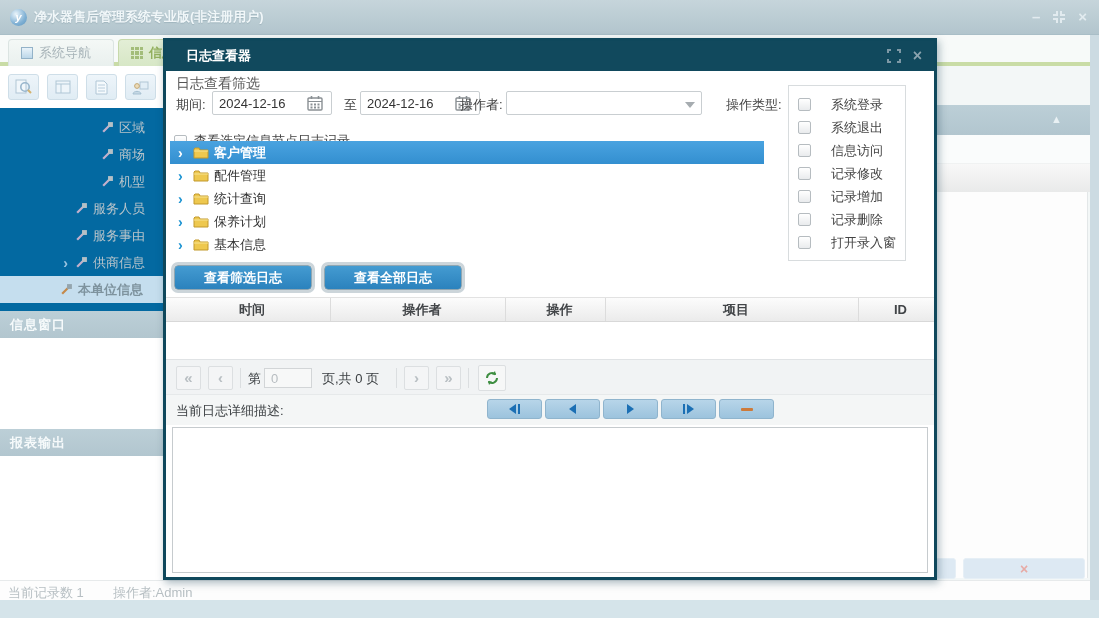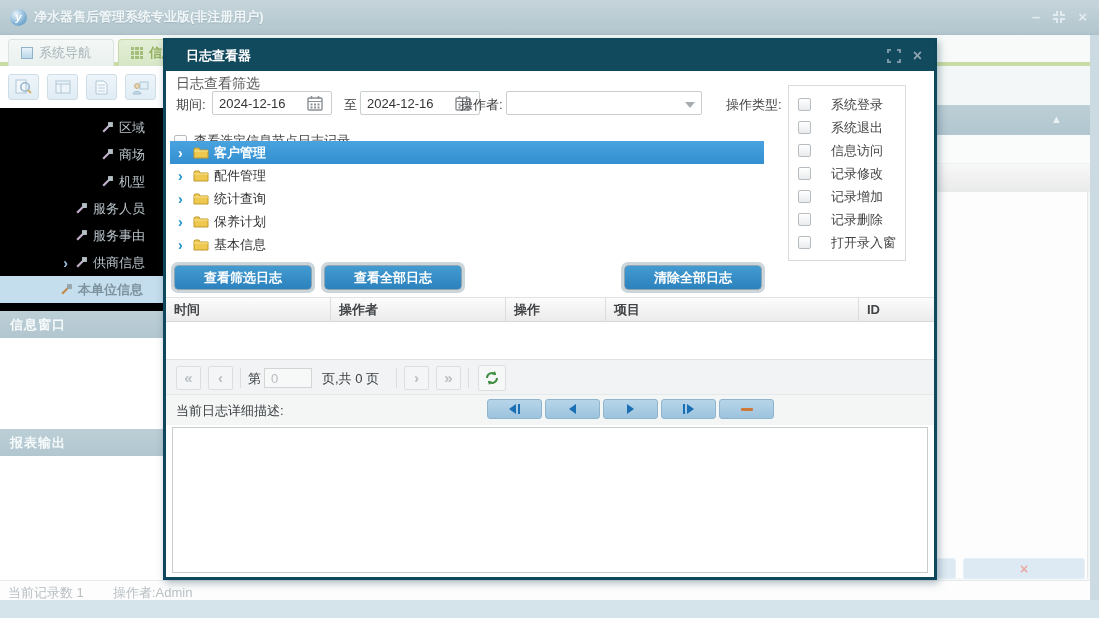--- a/index.html
+++ b/index.html
@@ -27,21 +27,21 @@
   .tab-grid-icon { width:12px; height:12px; display:grid; grid-template-columns:repeat(3,1fr); grid-template-rows:repeat(3,1fr); gap:1px; }
   .tab-grid-icon i { background:#a3bd7a; }
 
   
   .sidebar { position:absolute; left:0; top:66px; width:163px; height:514px; background:#fff; z-index:2; }
   .side-toolbar { height:42px; background:#fff; display:flex; align-items:center; gap:8px; padding-left:8px; opacity:.8; }
   .tool-btn { width:31px; height:26px; border:1px solid #c3d6e3; border-radius:3px;
     background:linear-gradient(#eaf3f9,#d9e8f2); display:flex; align-items:center; justify-content:center; }
   .side-header { height:27px; background:linear-gradient(#bccfd7,#b2c6cf); color:#f6fafb; font-weight:bold;
     display:flex; align-items:center; padding-left:10px; letter-spacing:1px; }
-  .side-items { background:#000000; padding:6px 0 8px 0; }
+  .side-items { background:#0369a1; padding:6px 0 8px 0; }
   .side-item { height:27px; display:flex; align-items:center; justify-content:flex-end; padding-right:18px; gap:5px; color:#b9c4ca; }
   .side-item .chev { color:#9cc4e0; font-weight:bold; font-size:14px; margin-right:2px; }
   .side-item.selected { background:#c5deee; color:#7e939e; font-weight:bold; padding-right:20px; }
   .side-gap { background:#fff; height:91px; }
   .side-rest { background:#fff; height:110px; }
 
   
   .bg-main { position:absolute; left:163px; top:66px; width:927px; height:514px; background:#f3f7f7; z-index:0; }
   .bg-collapse-bar { position:absolute; left:0; top:39px; width:927px; height:30px; background:linear-gradient(#bccfd7,#b2c6cf); }
   .bg-collapse-bar .up { position:absolute; right:28px; top:8px; color:#e9f1f4; font-size:11px; }
@@ -78,21 +78,21 @@
   .tree-row { height:23px; display:flex; align-items:center; padding-left:8px; gap:5px; color:#333; }
   .tree-row .chev { color:#1d94d2; font-weight:bold; font-size:14px; width:10px; }
   .tree-row.selected { background:linear-gradient(#4aa3e0,#338fd0); color:#fff; font-weight:bold; }
   .tree-row.selected .chev { color:#fff; }
 
   .act-btn { position:absolute; top:224px; width:138px; height:25px; border:1px solid #8fa6b2; border-radius:4px;
     background:linear-gradient(#449bd1,#2b82bd); color:#fff; font-weight:bold; font-size:13px; font-family:inherit;
     box-shadow:0 0 0 3px #ccd5da; cursor:default; }
 
   .thead { position:absolute; left:0; top:256px; width:768px; height:25px; display:flex;
-    background:linear-gradient(#fcfcfc,#ebebeb); border-top:1px solid #e2e2e2; border-bottom:1px solid #d8d8d8; }
+    background:linear-gradient(#fcfcfc,#ebebeb); border-top:1px solid #e2e2e2; border-bottom:1px solid #d8d8d8;text-align:center; }
   .th { line-height:23px; padding-left:8px; color:#424548; font-weight:bold; border-right:1px solid #dcdcdc; }
 
   .pager { position:absolute; left:0; top:318px; width:768px; height:36px; background:#f1f3f4; border-top:1px solid #e0e3e5; border-bottom:1px solid #e6e9ea; }
   .pg-btn { position:absolute; top:6px; width:25px; height:24px; background:#f4f5f6; border:1px solid #dcdfe1; border-radius:2px;
     color:#b9bfc3; font-size:15px; font-weight:bold; text-align:center; line-height:21px; }
   .pg-sep { position:absolute; top:8px; width:1px; height:20px; background:#dbdee0; }
   .pg-txt { position:absolute; top:10px; color:#3c4043; }
   .pg-input { position:absolute; left:98px; top:8px; width:48px; height:20px; border:1px solid #d2d5d7; background:#f7f8f8;
     color:#b7bdc1; padding-left:6px; font-family:inherit; font-size:13px; }
   .pg-refresh { position:absolute; left:312px; top:5px; width:28px; height:26px; background:#f6f7f7; border:1px solid #dcdfe1; border-radius:2px;
@@ -400,21 +400,20 @@
       <svg width="16" height="13" viewBox="0 0 16 13">
           <path d="M1 3 L1 12 L15 12 L15 4 L7 4 L6 2 L2 2 Z" fill="#eec84f" stroke="#c2992c"></path>
           <path d="M1 5 L15 5" stroke="#f7e393"></path>
         </svg>
       <span>基本信息</span>
     </div>
   </div>
 
   <button class="act-btn" style="left:8px;">查看筛选日志</button>
   <button class="act-btn" style="left:158px;">查看全部日志</button>
-  <button class="act-btn" style="left:458px;">清除全部日志</button>
 
   <div class="thead">
     <div class="th" style="width:165px;">时间</div>
     <div class="th" style="width:175px;">操作者</div>
     <div class="th" style="width:100px;">操作</div>
     <div class="th" style="width:253px;">项目</div>
     <div class="th" style="width:75px; border-right:none;">ID</div>
   </div>
 
   <div class="pager">

